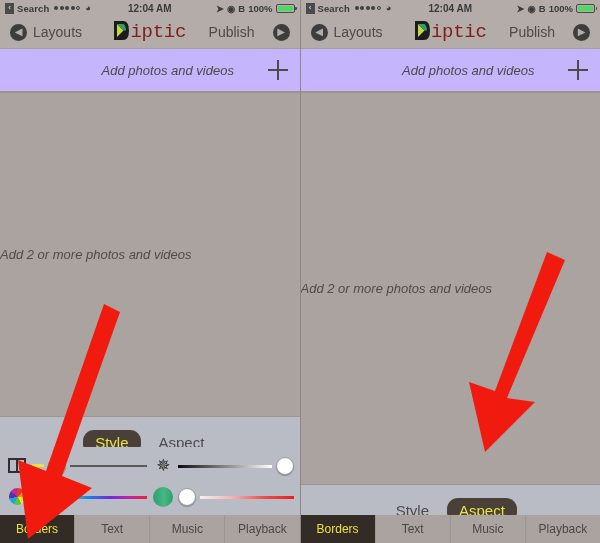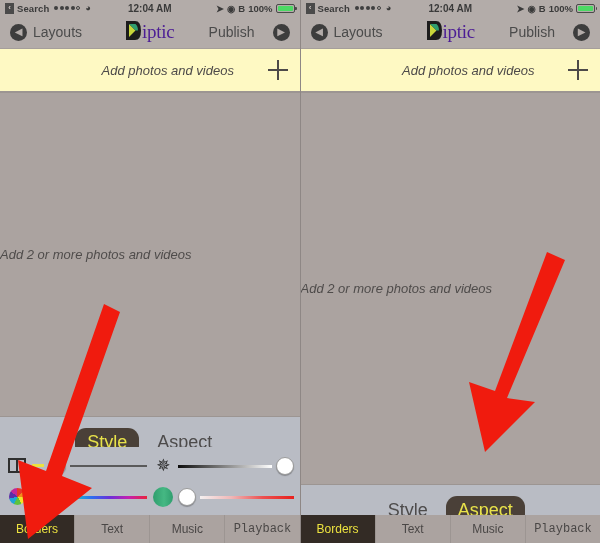--- a/index.html
+++ b/index.html
@@ -72,26 +72,26 @@
     width:17px;height:17px;border-radius:50%;background:#3d3d3d;
     display:flex;align-items:center;justify-content:center;
     color:#b3aca9;font-size:10px;line-height:1;
   }
   .brand{
     position:absolute;left:0;right:0;text-align:center;
     display:flex;align-items:center;justify-content:center;gap:0px;
     pointer-events:none;
   }
   .brand .logo{display:block;}
-  .brand .word{font-size:19px;color:#4c1d95;letter-spacing:-.3px;font-family:Liberation Serif, serif;}
+  .brand .word{font-size:19px;color:#7f1d1d;letter-spacing:-.3px;font-family:Liberation Mono, monospace;}
 
   
   .addbar{
     flex:0 0 42px;height:42px;
-    background:#fef9c3;
+    background:#c4b5fd;
     display:flex;align-items:center;justify-content:center;
     position:relative;
     border-bottom:2px solid #9c9592;
     cursor:pointer;
     padding-left:36px;
   }
   .addbar .label{font-style:italic;font-size:13px;color:#4d4a49;}
   .plus{
     position:absolute;right:12px;top:50%;transform:translateY(-50%);
     width:20px;height:20px;
@@ -113,21 +113,21 @@
 
   
   .segbar{
     flex:0 0 30px;height:30px;
     background:#b9bcc4;
     display:flex;align-items:center;justify-content:center;
     gap:6px;
     border-top:1px solid #9c9592;
   }
   .seg{
-    font-size:18px;color:#4d4b4b;
+    font-size:15px;color:#4d4b4b;
     padding:4px 12px;border-radius:11px;
     cursor:pointer;
     margin-top:21px;
   }
   .seg.active{background:#4a4038;color:#e8e24a;font-weight:normal;}
 
   
   .controls{
     flex:0 0 68px;height:68px;
     background:#b9bcc4;
@@ -205,21 +205,21 @@
     flex:0 0 28px;height:28px;
     display:flex;background:#aba3a0;
   }
   .tab{
     flex:1 1 25%;
     display:flex;align-items:center;justify-content:center;
     font-size:12px;color:#4a4746;
     border-right:1px solid #9c9592;
     cursor:pointer;
   }
-  .tab:last-child{border-right:none;font-family:Liberation Mono, monospace;}
+  .tab:last-child{border-right:none;}
   .tab.active{background:#332b25;color:#ece23f;}
 
   
   .arrow-svg{position:absolute;pointer-events:none;z-index:30;}
 </style>
 </head>
 <body>
 
 <div class="screens">
 

